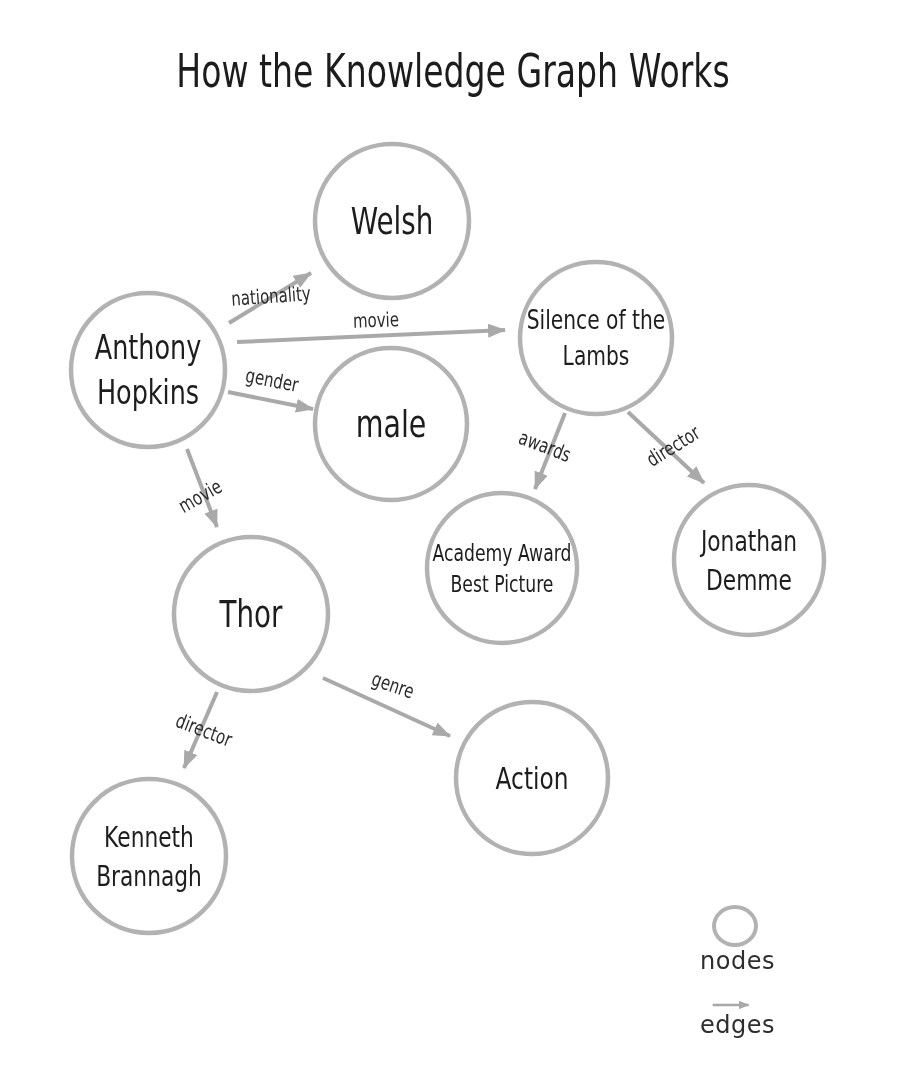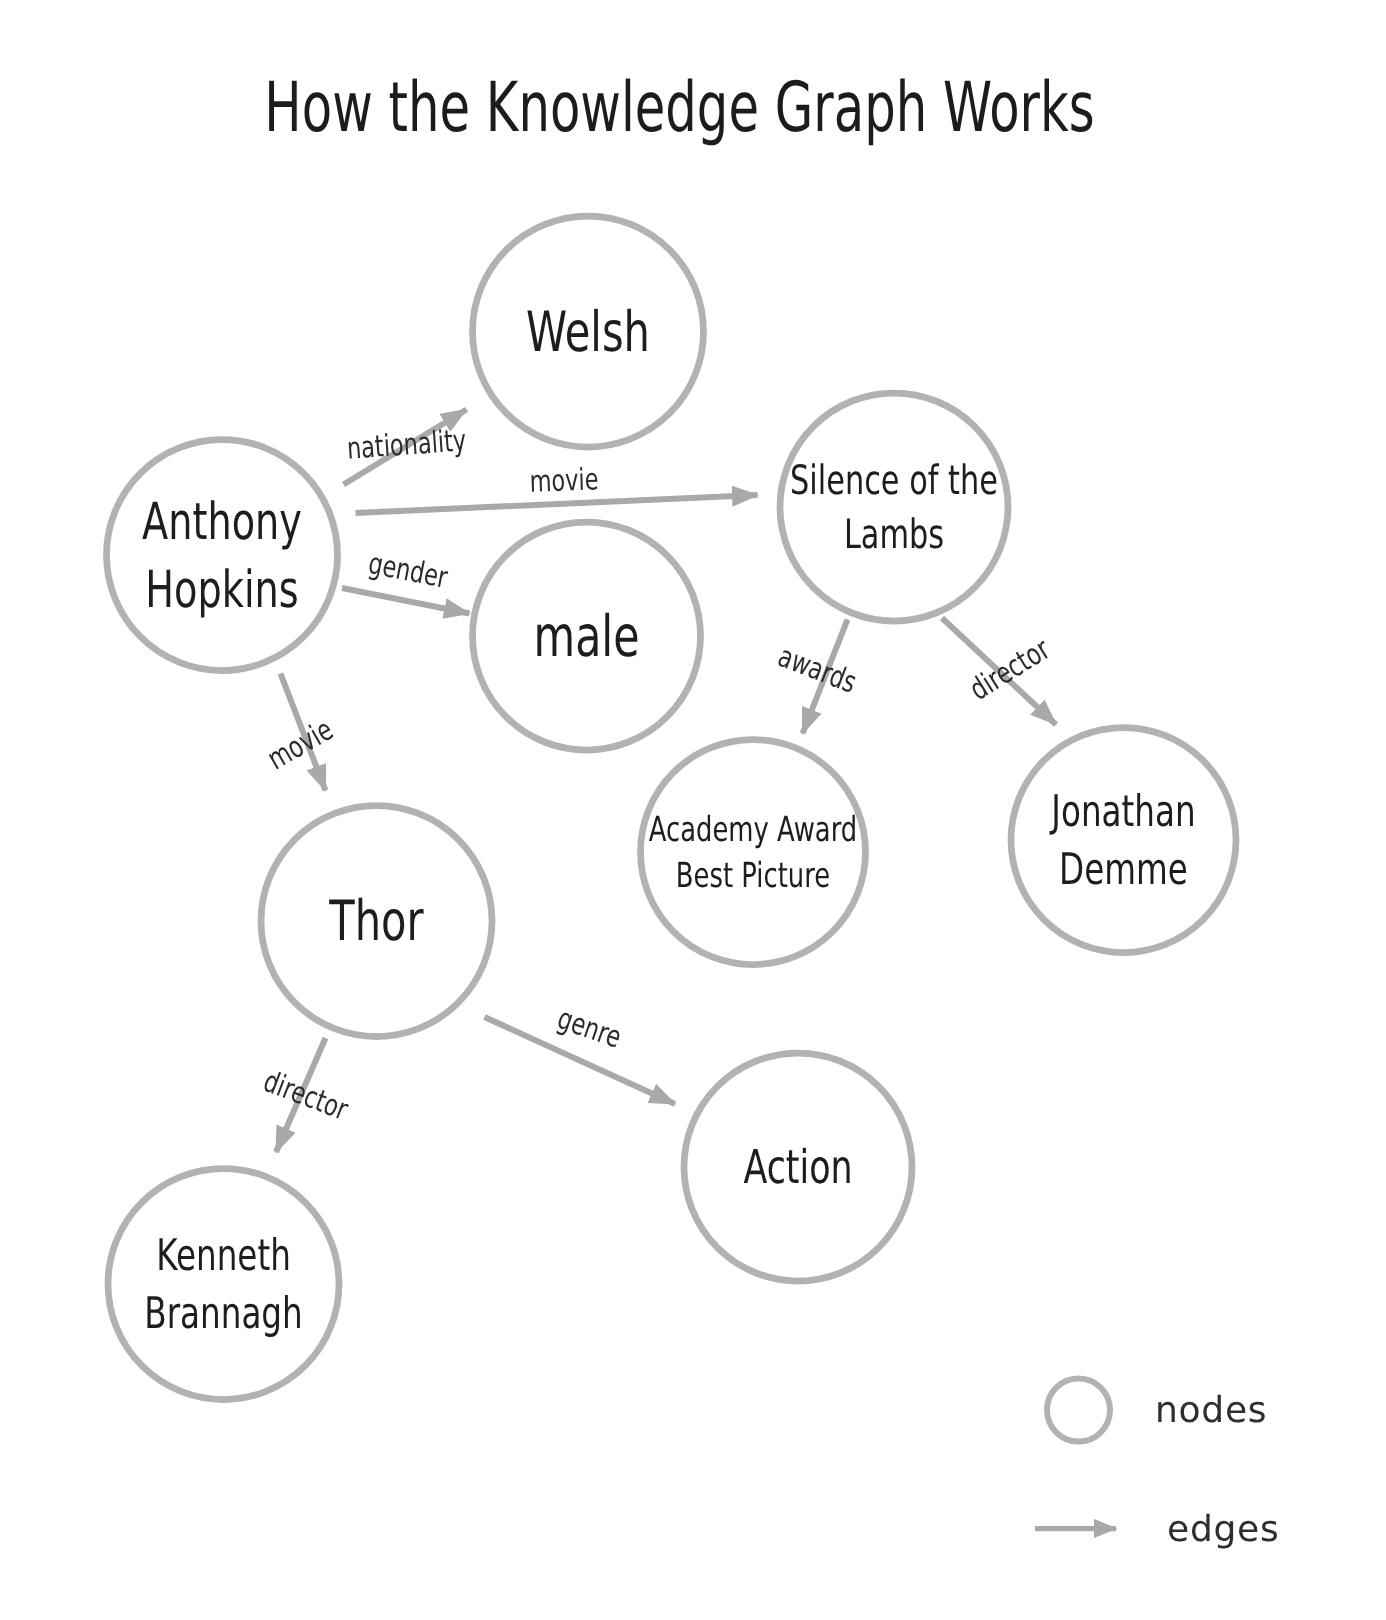--- a/index.html
+++ b/index.html
@@ -17,21 +17,21 @@
   }
 
   #graph-svg{position:absolute;left:0;top:0;}
 
   .node-circle{fill:#ffffff;stroke:#b2b2b2;stroke-width:4.5px;}
   .node-label{fill:#1d1d1d;font-family:"DejaVu Sans",sans-serif;font-weight:500;}
   .edge-line{stroke:#a9a9a9;stroke-width:4px;fill:none;}
   .edge-label{fill:#2b2b2b;font-family:"DejaVu Sans",sans-serif;font-size:20px;font-weight:500;}
 
   .legend{position:absolute;left:656px;top:905px;width:240px;height:130px;}
-  .legend-row{position:absolute;display:flex;align-items:center;}
+  .legend-row{position:absolute;display:flex;align-items:center;flex-direction:column;}
   .legend-node-row{left:0;top:0;height:70px;}
   .legend-edge-row{left:0;top:94px;height:40px;}
   .legend-circle{
     box-sizing:border-box;width:46px;height:46px;border-radius:50%;
     border:4px solid #b2b2b2;background:#fff;margin-left:24px;
   }
   .legend-arrow-box{width:62px;height:18px;margin-left:16px;}
   .legend-label{
     font-size:24px;color:#2e2e2e;margin-left:28px;letter-spacing:0.5px;
   }

